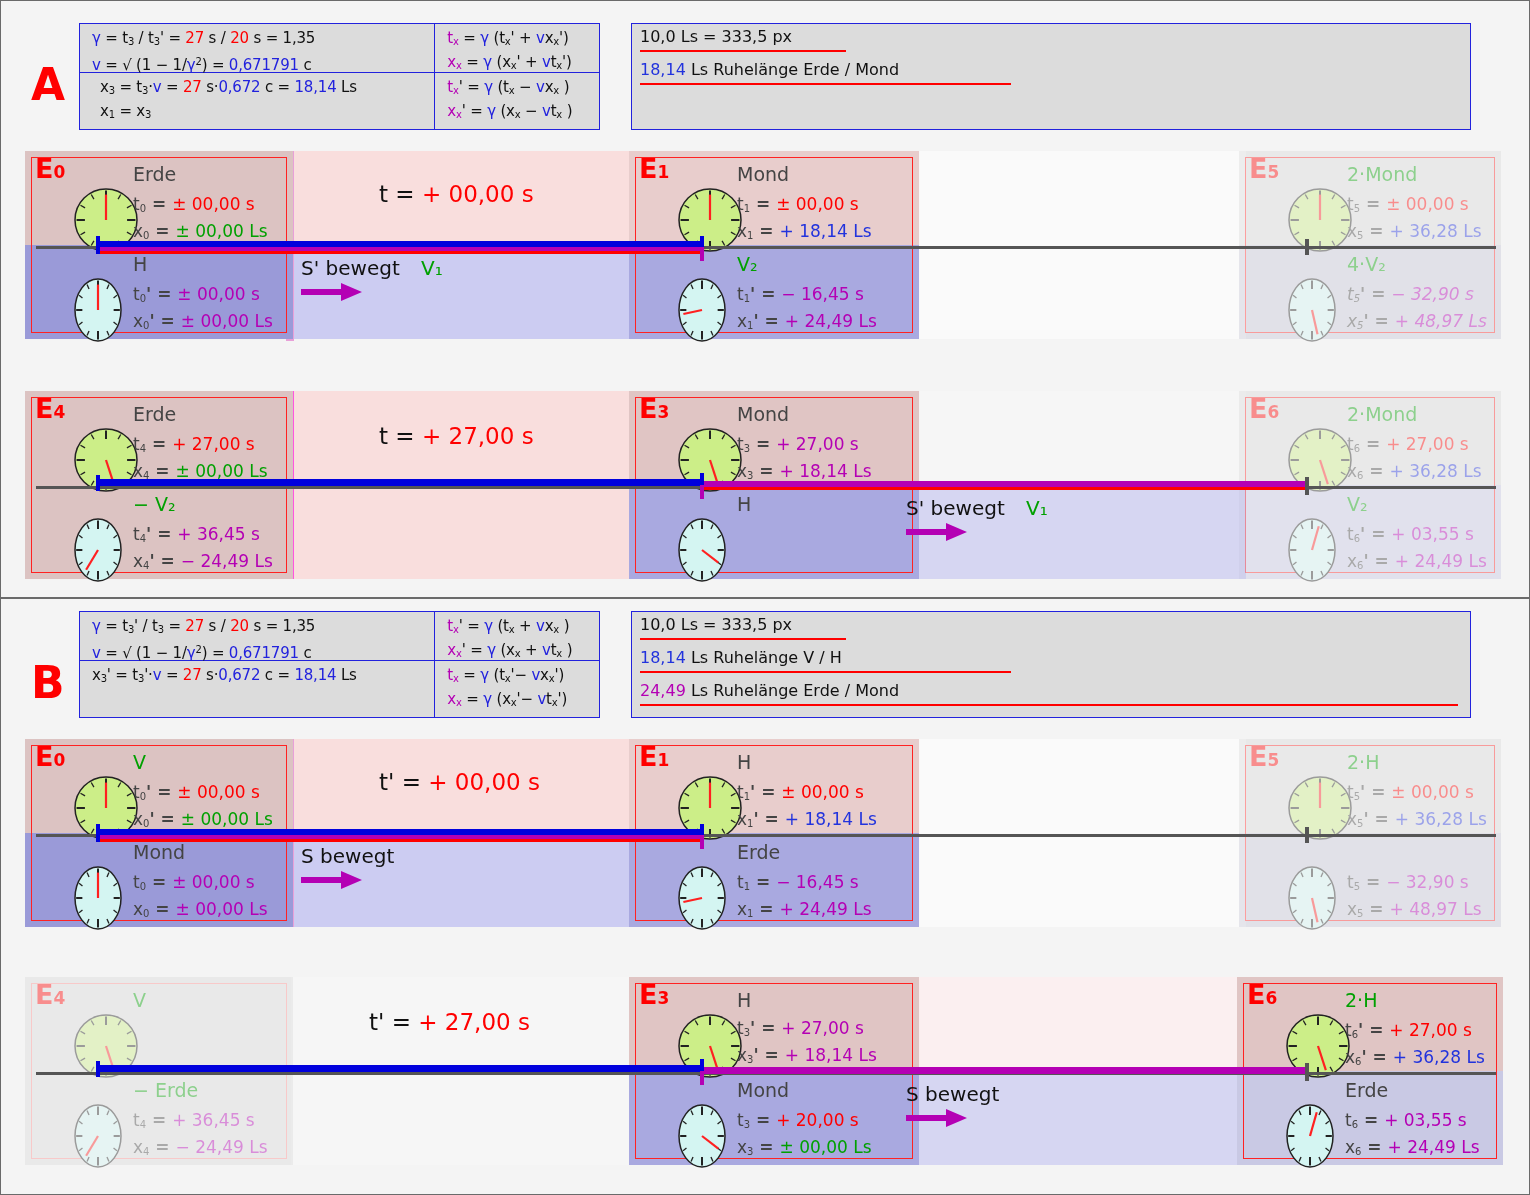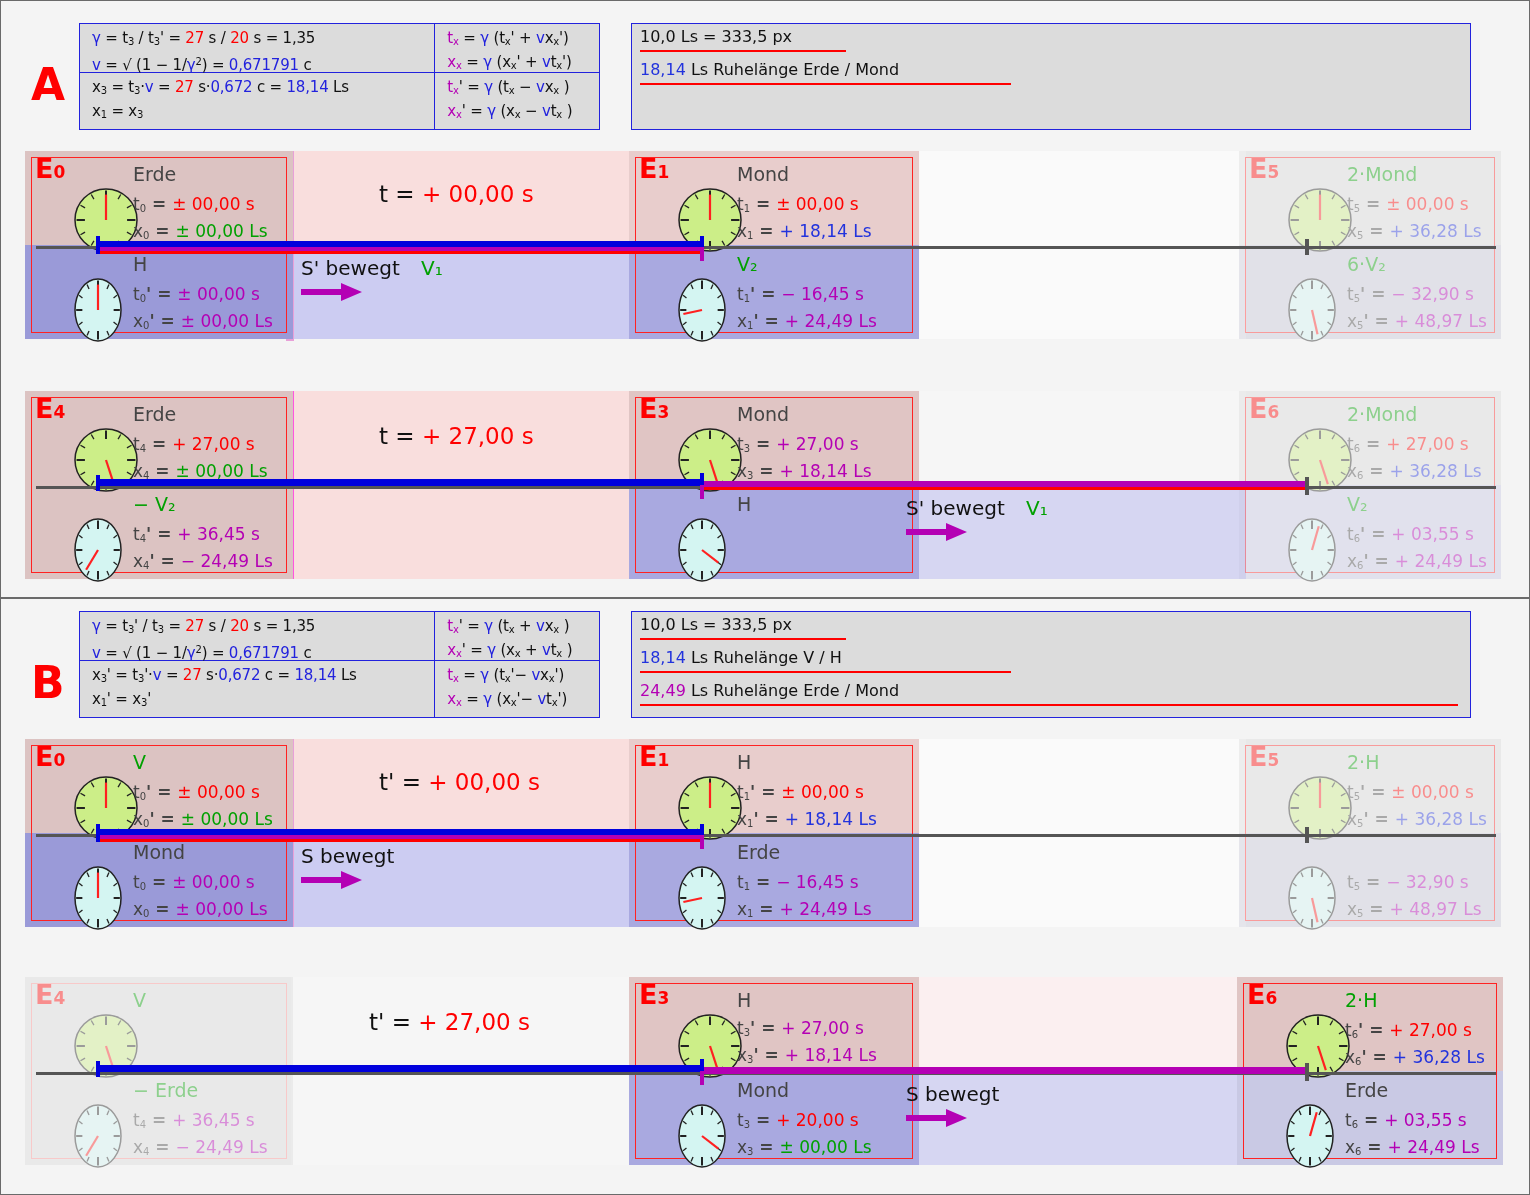--- a/index.html
+++ b/index.html
@@ -64,21 +64,21 @@
 <body>
 
 <div class="panel" id="panel-a">
   <div class="panel-letter" style="left:30px; top:62px;">A</div>
 <div class="formula-box" style="left:78px; top:22px; width:521px; height:107px;">
       <div class="fcol left">
         <div class="fcell top" style="padding: 0px 6px;">
           <div class="fcell fline"><span style="color: rgb(34, 34, 221);">γ</span><span style="color: rgb(17, 17, 17);"> = t</span><span class="sub" style="color: rgb(17, 17, 17);">3</span><span style="color: rgb(17, 17, 17);"> / t</span><span class="sub" style="color: rgb(17, 17, 17);">3</span><span style="color: rgb(17, 17, 17);">' = </span><span style="color: rgb(255, 0, 0);">27</span><span style="color: rgb(17, 17, 17);"> s / </span><span style="color: rgb(255, 0, 0);">20</span><span style="color: rgb(17, 17, 17);"> s = 1,35</span></div>
           <div class="fcell fline"><span style="color: rgb(34, 34, 221);">v</span><span style="color: rgb(17, 17, 17);"> = √ (1 − 1/</span><span style="color: rgb(34, 34, 221);">γ</span><span class="sup" style="color: rgb(17, 17, 17);">2</span><span style="color: rgb(17, 17, 17);">) = </span><span style="color: rgb(34, 34, 221);">0,671791</span><span style="color: rgb(17, 17, 17);"> c</span></div>
         </div>
-        <div class="fcell" style="padding: 0px 6px;">
+        <div class="fcell" style="padding: 0px 14px;">
           <div class="fcell fline"><span style="color: rgb(17, 17, 17);">x</span><span class="sub" style="color: rgb(17, 17, 17);">3</span><span style="color: rgb(17, 17, 17);"> = t</span><span class="sub" style="color: rgb(17, 17, 17);">3</span><span style="color: rgb(17, 17, 17);">·</span><span style="color: rgb(34, 34, 221);">v</span><span style="color: rgb(17, 17, 17);"> = </span><span style="color: rgb(255, 0, 0);">27</span><span style="color: rgb(17, 17, 17);"> s·</span><span style="color: rgb(34, 34, 221);">0,672</span><span style="color: rgb(17, 17, 17);"> c = </span><span style="color: rgb(34, 34, 221);">18,14</span><span style="color: rgb(17, 17, 17);"> Ls</span></div>
           <div class="fcell fline"><span style="color: rgb(17, 17, 17);">x</span><span class="sub" style="color: rgb(17, 17, 17);">1</span><span style="color: rgb(17, 17, 17);"> = x</span><span class="sub" style="color: rgb(17, 17, 17);">3</span></div>
         </div>
       </div>
       <div class="fcol right">
         <div class="fcell top" style="padding: 0px 6px;">
           <div class="fcell fline"><span style="color: rgb(180, 0, 180);">t</span><span class="sub" style="color: rgb(180, 0, 180);">x</span><span style="color: rgb(17, 17, 17);">  = </span><span style="color: rgb(34, 34, 221);">γ</span><span style="color: rgb(17, 17, 17);"> (t</span><span class="sub" style="color: rgb(17, 17, 17);">x</span><span style="color: rgb(17, 17, 17);">' + </span><span style="color: rgb(34, 34, 221);">v</span><span style="color: rgb(17, 17, 17);">x</span><span class="sub" style="color: rgb(17, 17, 17);">x</span><span style="color: rgb(17, 17, 17);">')</span></div>
           <div class="fcell fline"><span style="color: rgb(180, 0, 180);">x</span><span class="sub" style="color: rgb(180, 0, 180);">x</span><span style="color: rgb(17, 17, 17);">  = </span><span style="color: rgb(34, 34, 221);">γ</span><span style="color: rgb(17, 17, 17);"> (x</span><span class="sub" style="color: rgb(17, 17, 17);">x</span><span style="color: rgb(17, 17, 17);">' + </span><span style="color: rgb(34, 34, 221);">v</span><span style="color: rgb(17, 17, 17);">t</span><span class="sub" style="color: rgb(17, 17, 17);">x</span><span style="color: rgb(17, 17, 17);">')</span></div>
         </div>
         <div class="fcell" style="padding: 0px 6px;">
@@ -117,38 +117,38 @@
           <line x1="12.05950573649227" y1="45.09" x2="7.4955518585482785" y2="47.724999999999994" stroke="#222" stroke-width="1.3"></line>
           <line x1="11.919999999999998" y1="33" x2="3.5500000000000007" y2="33.00000000000001" stroke="#222" stroke-width="2"></line>
           <line x1="12.059505736492273" y1="20.909999999999997" x2="7.495551858548282" y2="18.275" stroke="#222" stroke-width="1.3"></line>
           <line x1="20.90999999999999" y1="12.05950573649228" x2="18.274999999999988" y2="7.495551858548289" stroke="#222" stroke-width="1.3"></line>
           <line x1="33" y1="33" x2="33" y2="7.580000000000002" stroke="#ff2020" stroke-width="2.2"></line>
         </svg></div>
       <div class="rows" style="left:108px; top:42px;">
         <div><span style="color: rgb(68, 68, 68);">t</span><span class="sub" style="color: rgb(68, 68, 68);">5</span><span style="color: rgb(68, 68, 68); font-weight: bold;">  =  </span><span class="val" style="color: rgb(255, 0, 0);">± 00,00 s</span></div>
         <div><span style="color: rgb(68, 68, 68);">x</span><span class="sub" style="color: rgb(68, 68, 68);">5</span><span style="color: rgb(68, 68, 68); font-weight: bold;">  =  </span><span class="val" style="color: rgb(34, 51, 221);">+ 36,28 Ls</span></div>
       </div>
-      <div class="body-label" style="left:108px; top:102px; color:#00a000;">6·V₂</div>
+      <div class="body-label" style="left:108px; top:102px; color:#00a000;">4·V₂</div>
       <div class="clock" style="left:48px; top:126px;"><svg width="50" height="66" viewBox="0 0 50 66">
           <ellipse cx="25" cy="33" rx="23" ry="31" fill="#d4f5f2" stroke="#222" stroke-width="1.5"></ellipse>
           <line x1="25" y1="11.919999999999998" x2="25" y2="3.5500000000000007" stroke="#222" stroke-width="2"></line>
           <line x1="33.97" y1="12.059505736492273" x2="35.925" y2="7.495551858548282" stroke="#222" stroke-width="1.3"></line>
           <line x1="40.53649574389283" y1="20.91" x2="43.922655072689984" y2="18.275000000000002" stroke="#222" stroke-width="1.3"></line>
           <line x1="40.64" y1="33" x2="46.849999999999994" y2="33" stroke="#222" stroke-width="2"></line>
           <line x1="40.53649574389283" y1="45.09" x2="43.922655072689984" y2="47.724999999999994" stroke="#222" stroke-width="1.3"></line>
           <line x1="33.97" y1="53.94049426350773" x2="35.925" y2="58.50444814145172" stroke="#222" stroke-width="1.3"></line>
           <line x1="25" y1="54.08" x2="25" y2="62.45" stroke="#222" stroke-width="2"></line>
           <line x1="16.030000000000005" y1="53.94049426350773" x2="14.075000000000006" y2="58.50444814145172" stroke="#222" stroke-width="1.3"></line>
           <line x1="9.46350425610717" y1="45.09" x2="6.0773449273100155" y2="47.724999999999994" stroke="#222" stroke-width="1.3"></line>
           <line x1="9.36" y1="33" x2="3.150000000000002" y2="33.00000000000001" stroke="#222" stroke-width="2"></line>
           <line x1="9.463504256107171" y1="20.909999999999997" x2="6.077344927310019" y2="18.275" stroke="#222" stroke-width="1.3"></line>
           <line x1="16.029999999999994" y1="12.05950573649228" x2="14.07499999999999" y2="7.495551858548289" stroke="#222" stroke-width="1.3"></line>
           <line x1="25" y1="33" x2="30.514130351070815" y2="57.309266896580354" stroke="#ff2020" stroke-width="2.2"></line>
         </svg></div>
-      <div class="rows" style="left:108px; top:132px;">
+      <div class="rows" style="left:108px; top:132px;font-style:italic;">
         <div><span style="color: rgb(68, 68, 68);">t</span><span class="sub" style="color: rgb(68, 68, 68);">5</span><span style="color: rgb(68, 68, 68); font-weight: bold;">' =  </span><span class="val" style="color: rgb(180, 0, 180);">− 32,90 s</span></div>
         <div><span style="color: rgb(68, 68, 68);">x</span><span class="sub" style="color: rgb(68, 68, 68);">5</span><span style="color: rgb(68, 68, 68); font-weight: bold;">' =  </span><span class="val" style="color: rgb(180, 0, 180);">+ 48,97 Ls</span></div>
       </div>
     </div>
     <div class="evt" style="left:628px; top:150px; width:290px; height:188px; z-index:4;">
       <div class="outer" style="background:#8080e8;"></div>
       <div class="half top" style="background:#e8cdcc;"></div>
       <div class="half bot" style="background:#a9a9e0;"></div>
       <div class="inner" style="border-color:#ff2222;"></div>
       <div class="evt-label"><span>E</span><span class="s">1</span></div>
@@ -423,21 +423,20 @@
 <div class="panel" id="panel-b">
   <div class="panel-letter" style="left:30px; top:62px;">B</div>
 <div class="formula-box" style="left:78px; top:12px; width:521px; height:107px;">
       <div class="fcol left">
         <div class="fcell top" style="padding: 0px 6px;">
           <div class="fcell fline"><span style="color: rgb(34, 34, 221);">γ</span><span style="color: rgb(17, 17, 17);"> = t</span><span class="sub" style="color: rgb(17, 17, 17);">3</span><span style="color: rgb(17, 17, 17);">' / t</span><span class="sub" style="color: rgb(17, 17, 17);">3</span><span style="color: rgb(17, 17, 17);"> = </span><span style="color: rgb(255, 0, 0);">27</span><span style="color: rgb(17, 17, 17);"> s / </span><span style="color: rgb(255, 0, 0);">20</span><span style="color: rgb(17, 17, 17);"> s = 1,35</span></div>
           <div class="fcell fline"><span style="color: rgb(34, 34, 221);">v</span><span style="color: rgb(17, 17, 17);"> = √ (1 − 1/</span><span style="color: rgb(34, 34, 221);">γ</span><span class="sup" style="color: rgb(17, 17, 17);">2</span><span style="color: rgb(17, 17, 17);">) = </span><span style="color: rgb(34, 34, 221);">0,671791</span><span style="color: rgb(17, 17, 17);"> c</span></div>
         </div>
         <div class="fcell" style="padding: 0px 6px;">
           <div class="fcell fline"><span style="color: rgb(17, 17, 17);">x</span><span class="sub" style="color: rgb(17, 17, 17);">3</span><span style="color: rgb(17, 17, 17);">' = t</span><span class="sub" style="color: rgb(17, 17, 17);">3</span><span style="color: rgb(17, 17, 17);">'·</span><span style="color: rgb(34, 34, 221);">v</span><span style="color: rgb(17, 17, 17);"> = </span><span style="color: rgb(255, 0, 0);">27</span><span style="color: rgb(17, 17, 17);"> s·</span><span style="color: rgb(34, 34, 221);">0,672</span><span style="color: rgb(17, 17, 17);"> c = </span><span style="color: rgb(34, 34, 221);">18,14</span><span style="color: rgb(17, 17, 17);"> Ls</span></div>
-          <div class="fcell fline"><span style="color: rgb(17, 17, 17);">x</span><span class="sub" style="color: rgb(17, 17, 17);">1</span><span style="color: rgb(17, 17, 17);">' = x</span><span class="sub" style="color: rgb(17, 17, 17);">3</span><span style="color: rgb(17, 17, 17);">'</span></div>
         </div>
       </div>
       <div class="fcol right">
         <div class="fcell top" style="padding: 0px 6px;">
           <div class="fcell fline"><span style="color: rgb(180, 0, 180);">t</span><span class="sub" style="color: rgb(180, 0, 180);">x</span><span style="color: rgb(17, 17, 17);">' = </span><span style="color: rgb(34, 34, 221);">γ</span><span style="color: rgb(17, 17, 17);"> (t</span><span class="sub" style="color: rgb(17, 17, 17);">x</span><span style="color: rgb(17, 17, 17);"> + </span><span style="color: rgb(34, 34, 221);">v</span><span style="color: rgb(17, 17, 17);">x</span><span class="sub" style="color: rgb(17, 17, 17);">x</span><span style="color: rgb(17, 17, 17);"> )</span></div>
           <div class="fcell fline"><span style="color: rgb(180, 0, 180);">x</span><span class="sub" style="color: rgb(180, 0, 180);">x</span><span style="color: rgb(17, 17, 17);">' = </span><span style="color: rgb(34, 34, 221);">γ</span><span style="color: rgb(17, 17, 17);"> (x</span><span class="sub" style="color: rgb(17, 17, 17);">x</span><span style="color: rgb(17, 17, 17);"> + </span><span style="color: rgb(34, 34, 221);">v</span><span style="color: rgb(17, 17, 17);">t</span><span class="sub" style="color: rgb(17, 17, 17);">x</span><span style="color: rgb(17, 17, 17);"> )</span></div>
         </div>
         <div class="fcell" style="padding: 0px 6px;">
           <div class="fcell fline"><span style="color: rgb(180, 0, 180);">t</span><span class="sub" style="color: rgb(180, 0, 180);">x</span><span style="color: rgb(17, 17, 17);">  = </span><span style="color: rgb(34, 34, 221);">γ</span><span style="color: rgb(17, 17, 17);"> (t</span><span class="sub" style="color: rgb(17, 17, 17);">x</span><span style="color: rgb(17, 17, 17);">'− </span><span style="color: rgb(34, 34, 221);">v</span><span style="color: rgb(17, 17, 17);">x</span><span class="sub" style="color: rgb(17, 17, 17);">x</span><span style="color: rgb(17, 17, 17);">')</span></div>
           <div class="fcell fline"><span style="color: rgb(180, 0, 180);">x</span><span class="sub" style="color: rgb(180, 0, 180);">x</span><span style="color: rgb(17, 17, 17);">  = </span><span style="color: rgb(34, 34, 221);">γ</span><span style="color: rgb(17, 17, 17);"> (x</span><span class="sub" style="color: rgb(17, 17, 17);">x</span><span style="color: rgb(17, 17, 17);">'− </span><span style="color: rgb(34, 34, 221);">v</span><span style="color: rgb(17, 17, 17);">t</span><span class="sub" style="color: rgb(17, 17, 17);">x</span><span style="color: rgb(17, 17, 17);">')</span></div>

